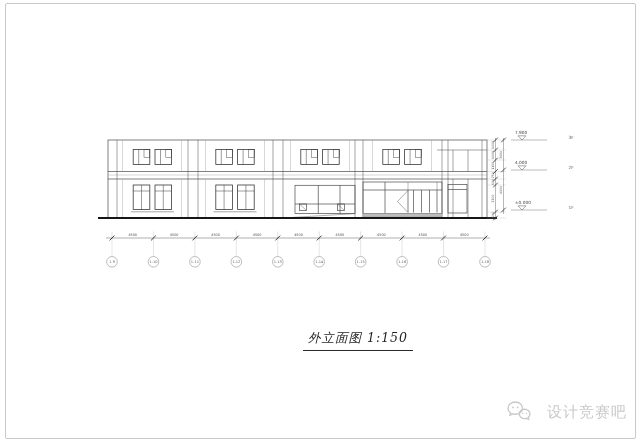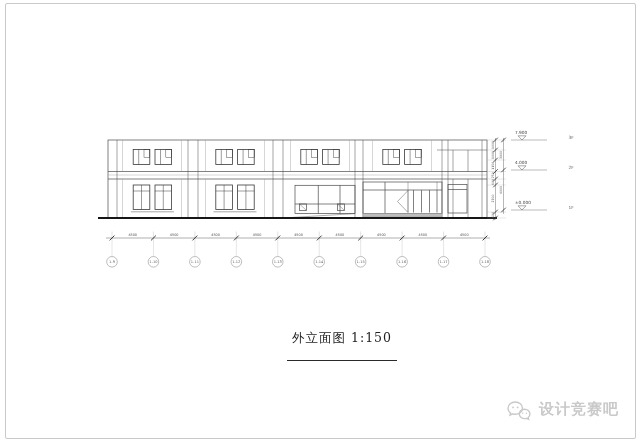--- a/index.html
+++ b/index.html
@@ -1,25 +1,25 @@
 <!DOCTYPE html>
 <html><head>
 <meta charset="utf-8">
 <style>
   html,body{margin:0;padding:0;background:#fff;}
   .page{position:relative;width:640px;height:443px;background:#ffffff;overflow:hidden;
         font-family:"DejaVu Sans","Liberation Sans",sans-serif;}
   .photo-frame{position:absolute;left:5px;top:3px;width:629px;height:434px;
         border:1px solid #c9c9c9;border-radius:2px;pointer-events:none;}
   svg{position:absolute;left:0;top:0;}
-  .drawing-title{position:absolute;left:287px;top:330px;color:#1f1f1f;font-size:12.5px;
-        letter-spacing:1px;border-bottom:1.4px solid #2a2a2a;padding:0 5px 13px 5px;
-        font-family:"DejaVu Serif","Liberation Serif",serif;white-space:nowrap;}
-  .watermark{position:absolute;left:507px;top:400px;display:flex;align-items:flex-start;gap:8px;
-        color:#c9c9c9;font-size:15px;font-weight:700;letter-spacing:1px;white-space:nowrap;}
+  .drawing-title{position:absolute;left:303px;top:330px;color:#1f1f1f;font-size:12.5px;
+        letter-spacing:1px;border-bottom:1.4px solid #2a2a2a;padding:0 5px 3px 5px;
+        font-family:"DejaVu Serif","Liberation Serif",serif;white-space:nowrap;font-style:italic;}
+  .watermark{position:absolute;left:507px;top:400px;display:flex;align-items:flex-end;gap:16px;
+        color:#c9c9c9;font-size:15px;font-weight:400;letter-spacing:1px;white-space:nowrap;}
   .watermark svg{position:static;display:block;}
 </style>
 </head>
 <body>
 
 <div class="page">
 
   <div class="photo-frame"></div>
 
   <svg width="640" height="443" viewBox="0 0 640 443">

